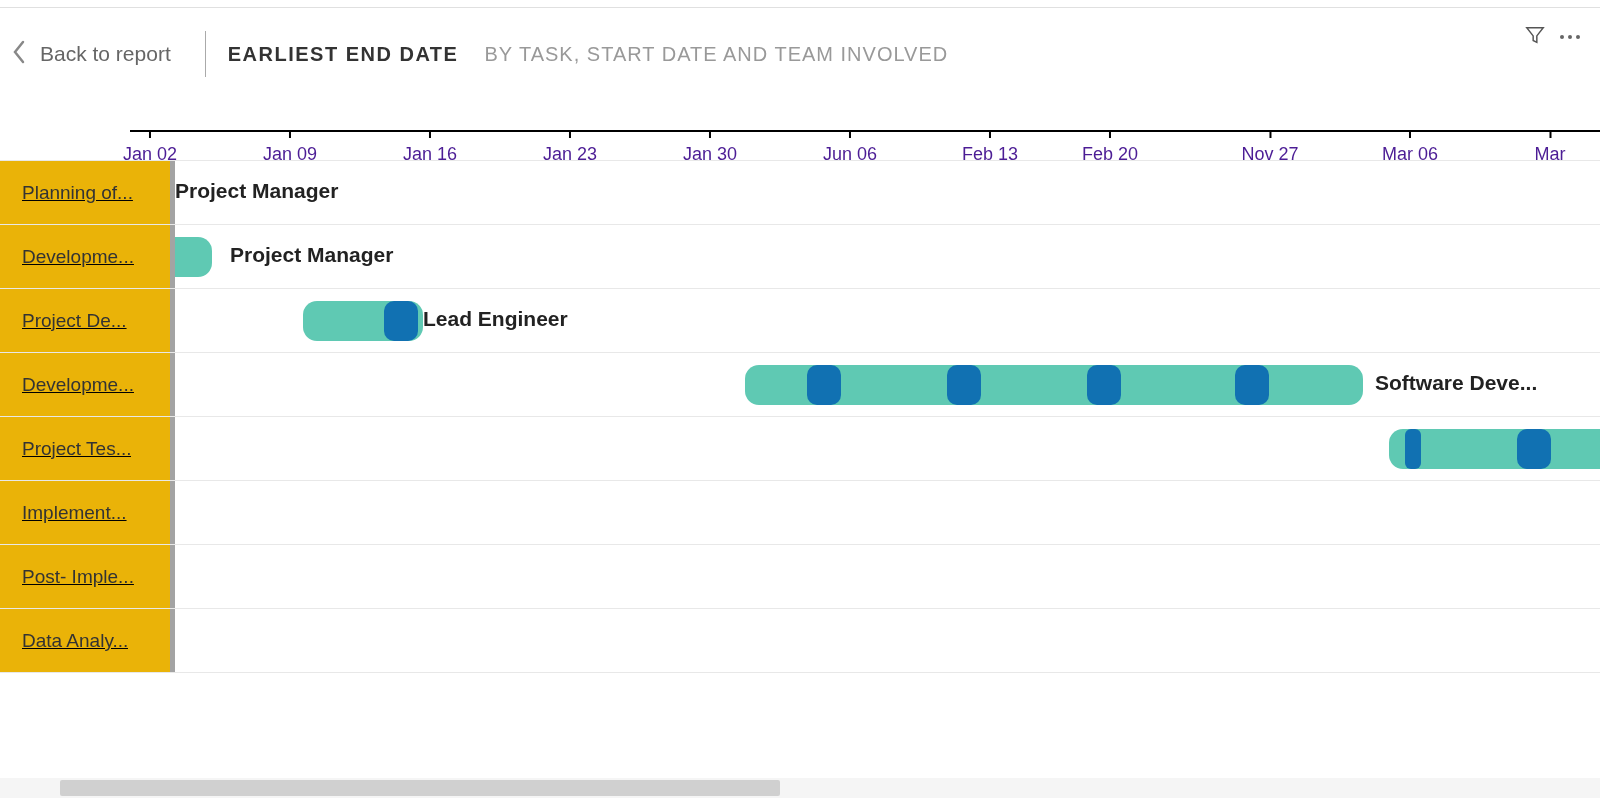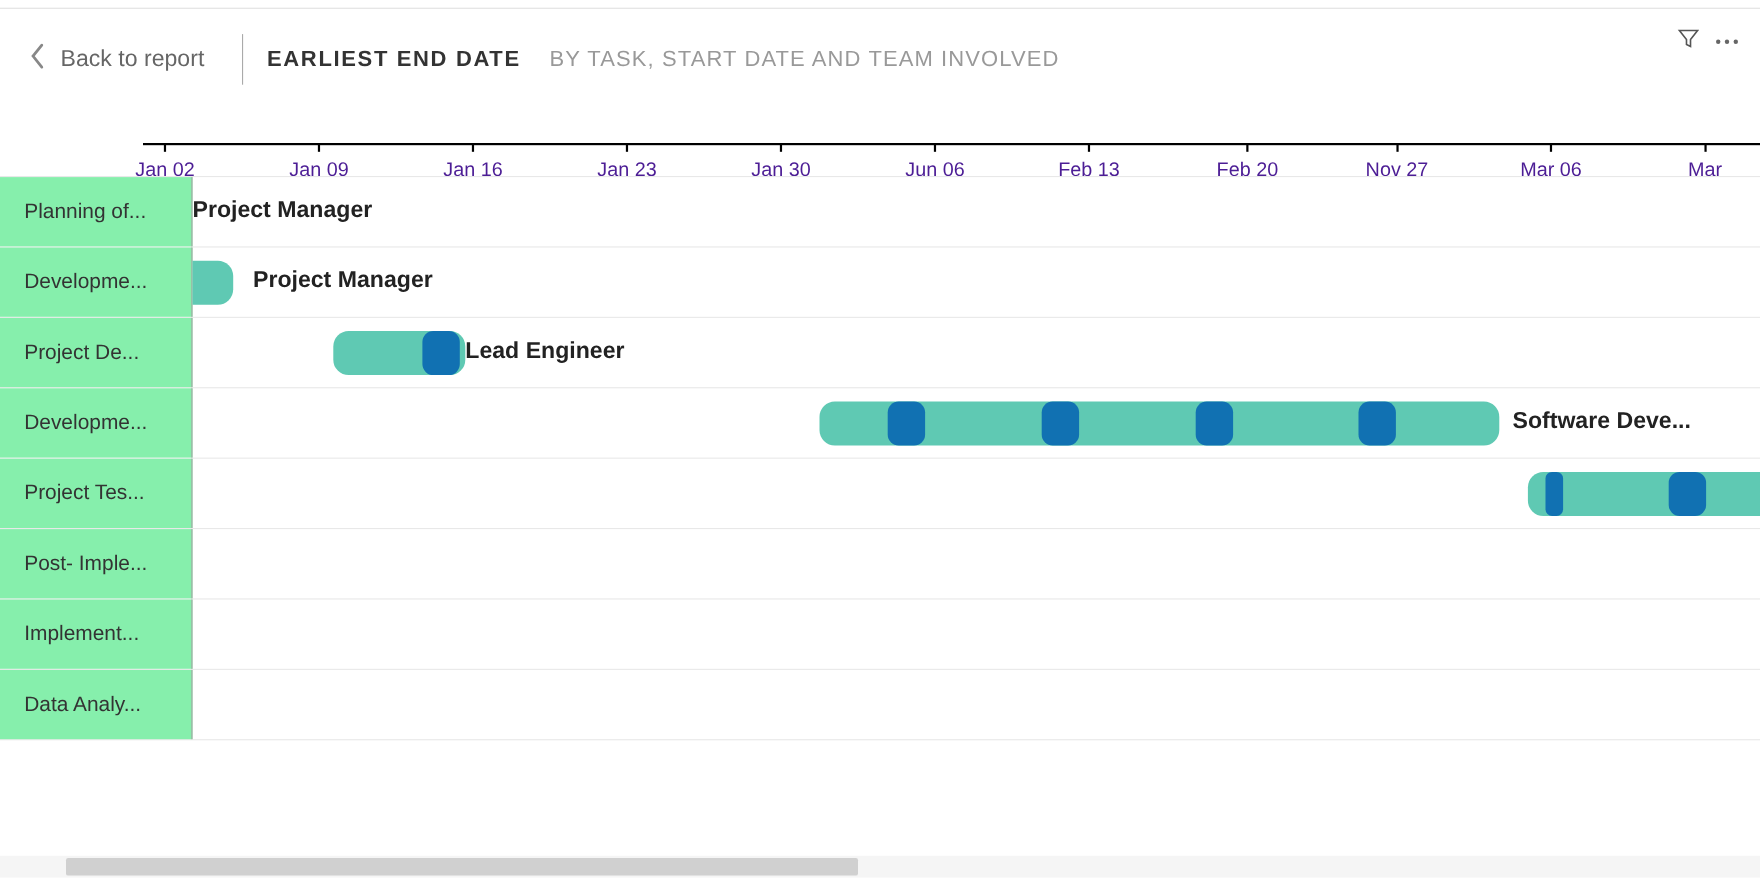--- a/index.html
+++ b/index.html
@@ -12,21 +12,21 @@
       position: relative;
     }
     .top-bar {
       height: 8px;
       border-bottom: 1px solid #e0e0e0;
     }
     .header {
       height: 92px;
       display: flex;
       align-items: center;
-      padding: 0 27px;
+      padding: 0 12px;
       position: relative;
     }
     .back-link {
       display: flex;
       align-items: center;
       gap: 14px;
       color: #666;
       font-size: 21px;
       cursor: pointer;
     }
@@ -107,23 +107,24 @@
       border-bottom: 1px solid #e8e8e8;
       align-items: center;
       position: relative;
     }
     .row-label-cell {
       width: 175px;
       height: 100%;
       padding-left: 22px;
       display: flex;
       align-items: center;
-      border-right: 1px solid #a3a3a3;
-      background: #86efac;
+      border-right: 5px solid #a3a3a3;
+      background: #eab308;
       flex-shrink: 0;
+      text-decoration: underline;
     }
     .row-label {
       font-size: 19px;
       color: #333;
       overflow: hidden;
       text-overflow: ellipsis;
       white-space: nowrap;
       max-width: 140px;
     }
     .row-canvas {
@@ -229,21 +230,21 @@
         <div class="tick-label">Jan 30</div>
       </div>
       <div class="tick" style="left: 850px;">
         <div class="tick-mark"></div>
         <div class="tick-label">Jun 06</div>
       </div>
       <div class="tick" style="left: 990px;">
         <div class="tick-mark"></div>
         <div class="tick-label">Feb 13</div>
       </div>
-      <div class="tick" style="left: 1134px; text-align: right;">
+      <div class="tick" style="left: 1110px; text-align: right;">
         <div class="tick-mark"></div>
         <div class="tick-label">Feb 20</div>
       </div>
       <div class="tick" style="left: 1270px;">
         <div class="tick-mark"></div>
         <div class="tick-label">Nov 27</div>
       </div>
       <div class="tick" style="left: 1410px;">
         <div class="tick-mark"></div>
         <div class="tick-label">Mar 06</div>
@@ -301,27 +302,27 @@
         <div class="row-label">Project Tes...</div>
       </div>
       <div class="row-canvas">
         <div class="bar" style="left: 1214px; width: 400px; background: rgb(95, 201, 179);"></div>
         <div class="marker" style="left: 1342px; background: rgb(17, 113, 178);"></div>
         <div class="marker thin" style="left: 1230px; background: rgb(17, 113, 178);"></div>
       </div>
     </div>
     <div class="row">
       <div class="row-label-cell">
+        <div class="row-label">Implement...</div>
+      </div>
+      <div class="row-canvas"></div>
+    </div>
+    <div class="row">
+      <div class="row-label-cell">
         <div class="row-label">Post- Imple...</div>
-      </div>
-      <div class="row-canvas"></div>
-    </div>
-    <div class="row">
-      <div class="row-label-cell">
-        <div class="row-label">Implement...</div>
       </div>
       <div class="row-canvas"></div>
     </div>
     <div class="row">
       <div class="row-label-cell">
         <div class="row-label">Data Analy...</div>
       </div>
       <div class="row-canvas"></div>
     </div>
   </div>

